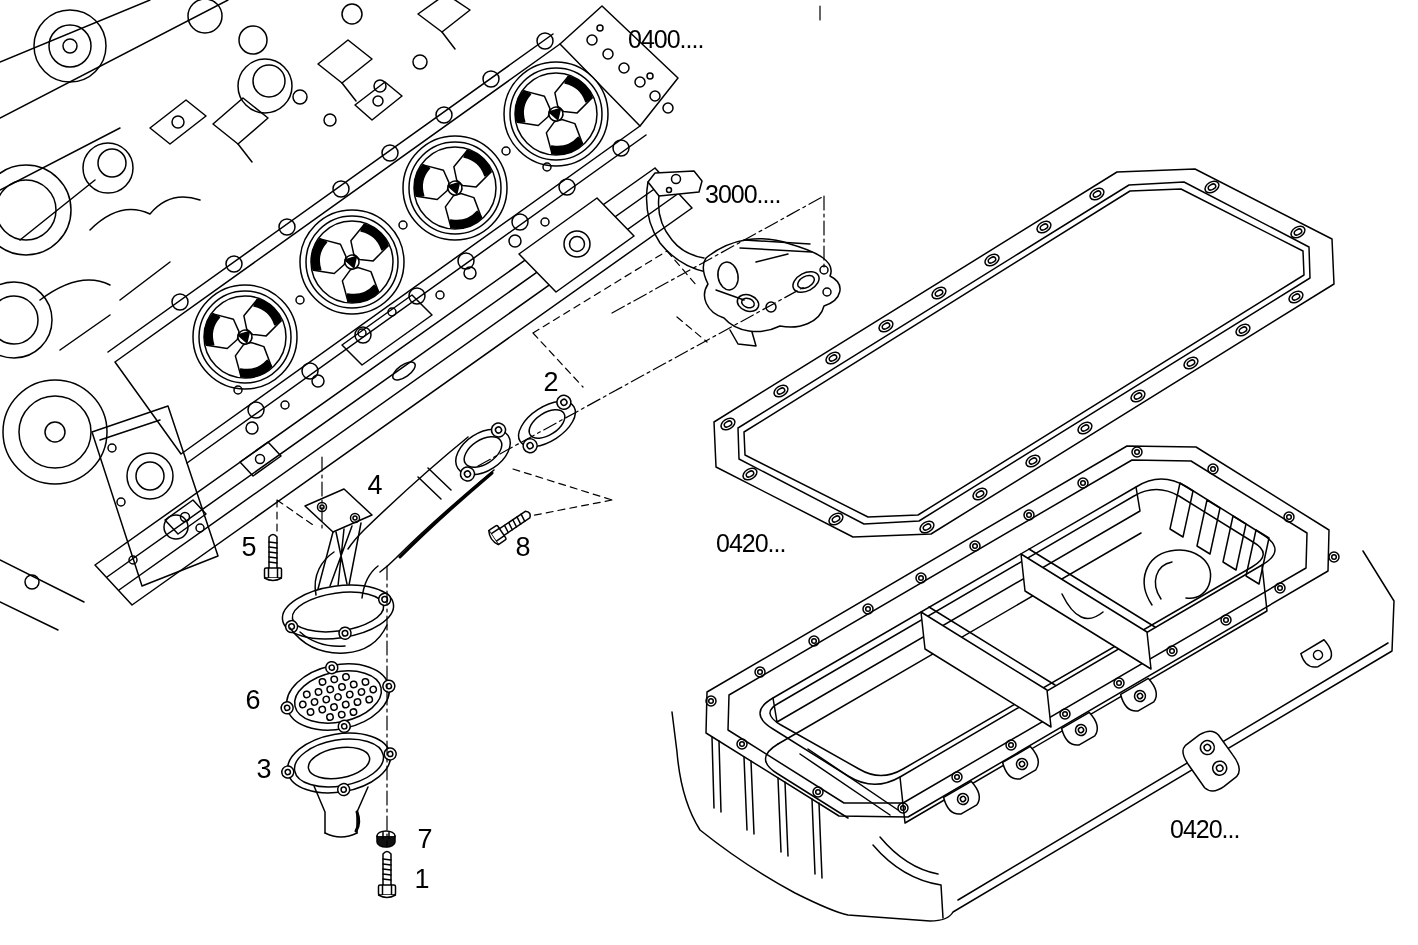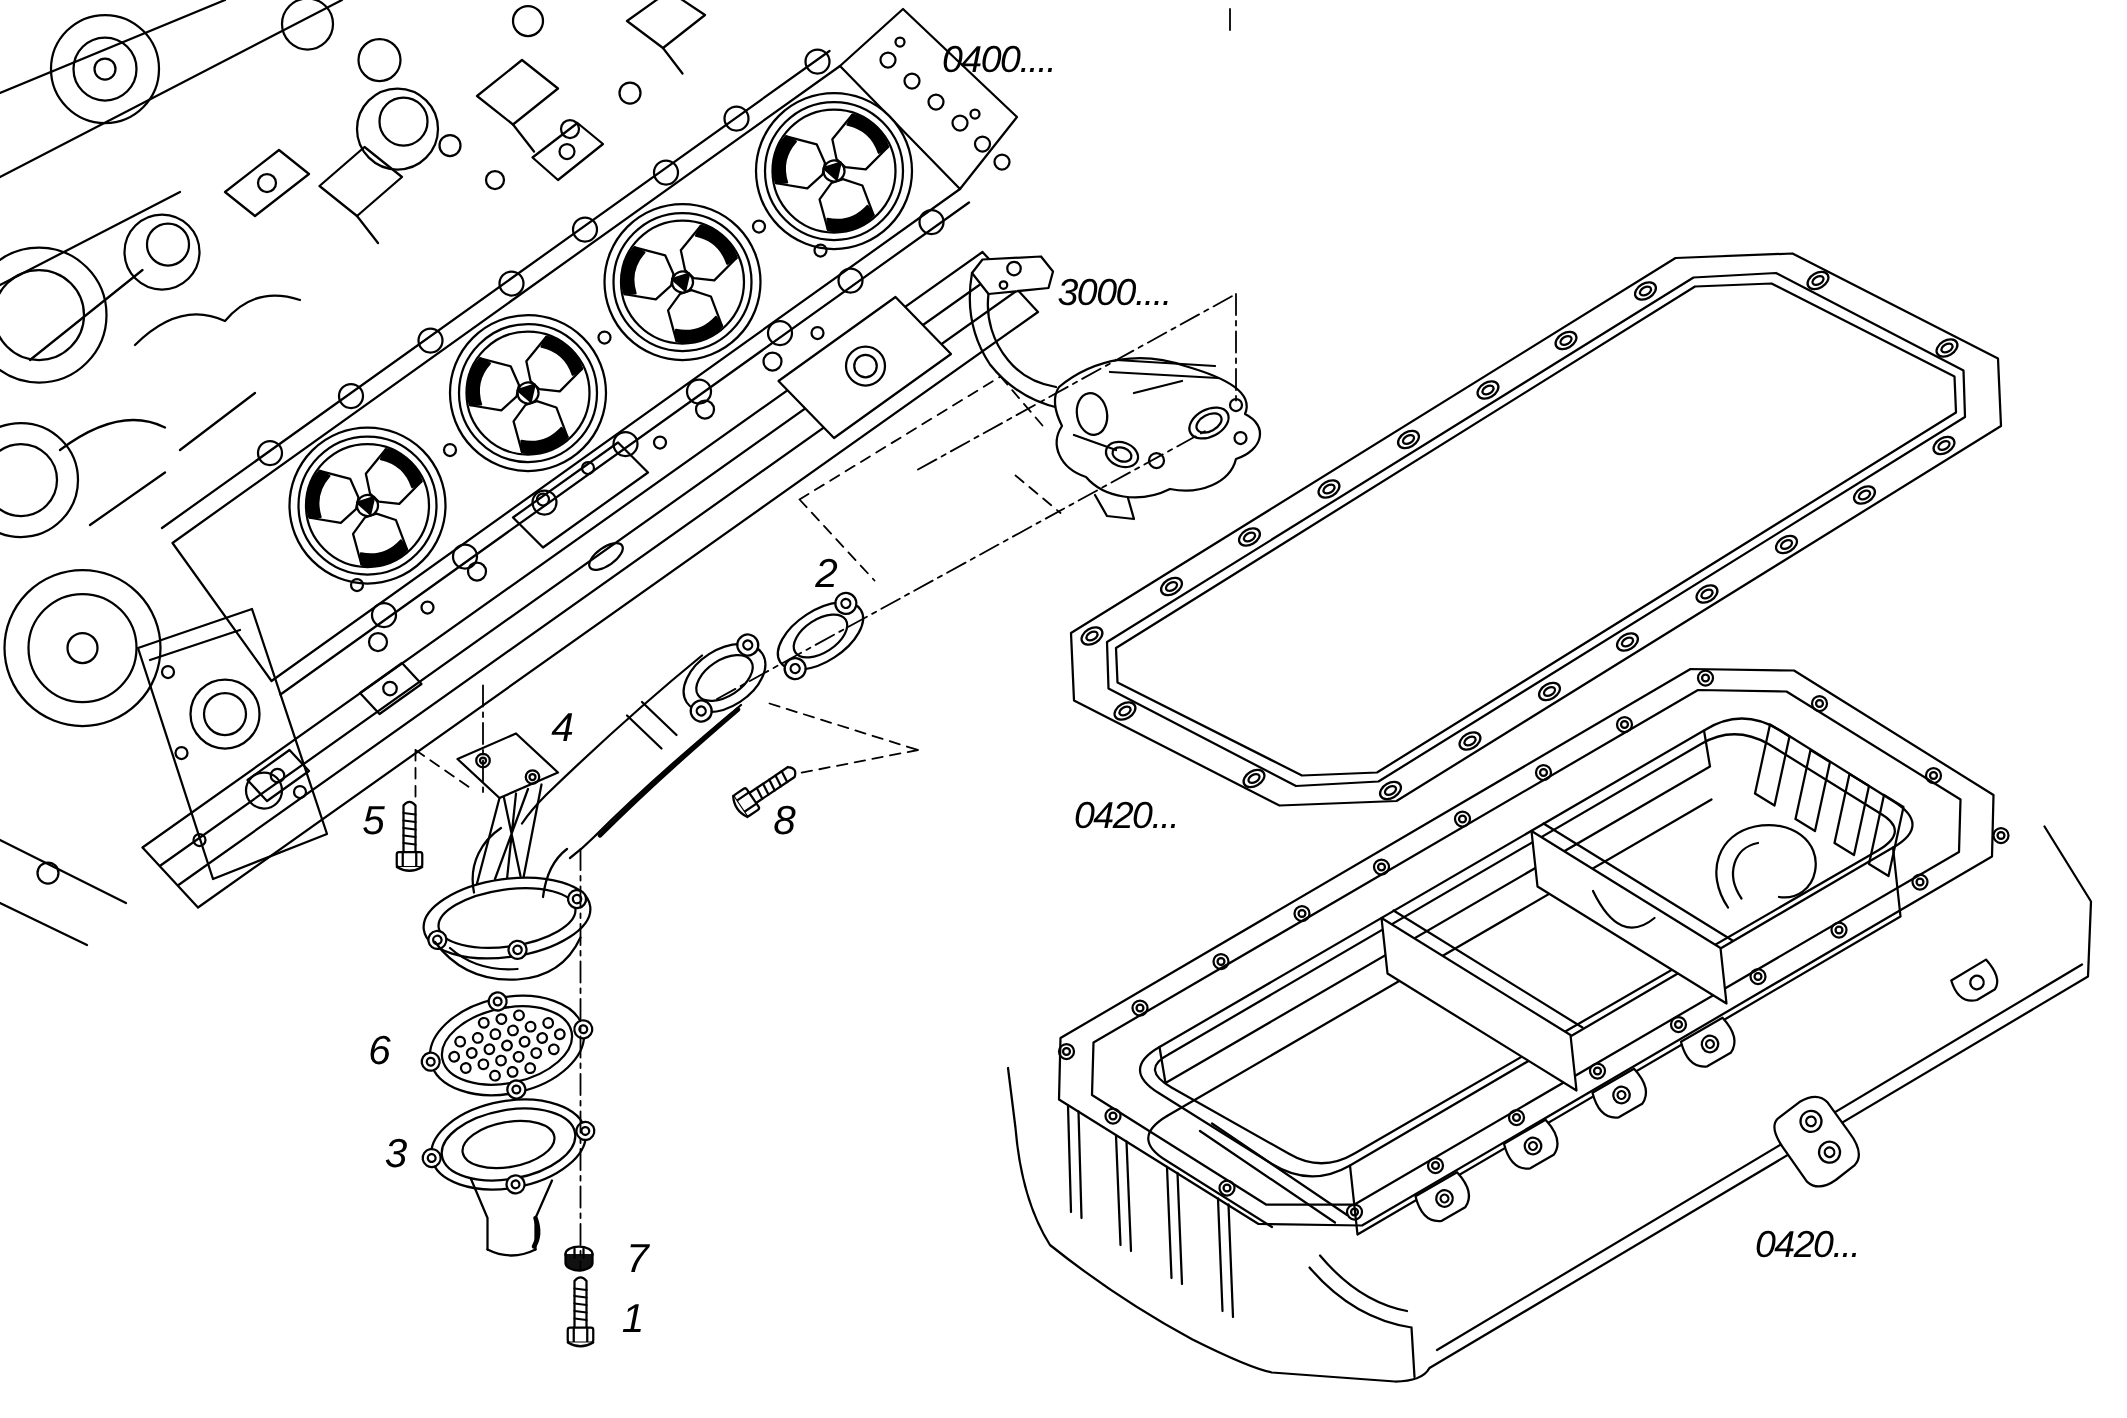--- a/index.html
+++ b/index.html
@@ -1,17 +1,17 @@
 <!DOCTYPE html>
 <html><head>
 <meta charset="utf-8">
 <style>
   html,body{margin:0;padding:0;background:#fff;}
   .stage{position:relative;width:1402px;height:945px;background:#fff;overflow:hidden;
-         font-family:"Liberation Sans",sans-serif;font-style:italic;}
+         font-family:"Liberation Sans",sans-serif;}
   svg{display:block;}
   svg text{fill:#000;stroke:none;}
   .num{font-size:27px;font-family:"Liberation Sans",sans-serif;}
   .code{font-size:25px;letter-spacing:-1px;font-family:"Liberation Sans",sans-serif;}
 </style>
 </head>
 <body>
 
 <div class="stage">
 <svg width="1418" height="945" viewBox="0 0 1418 945" fill="none" stroke="#000" stroke-width="1.5" stroke-linecap="round" stroke-linejoin="round">

